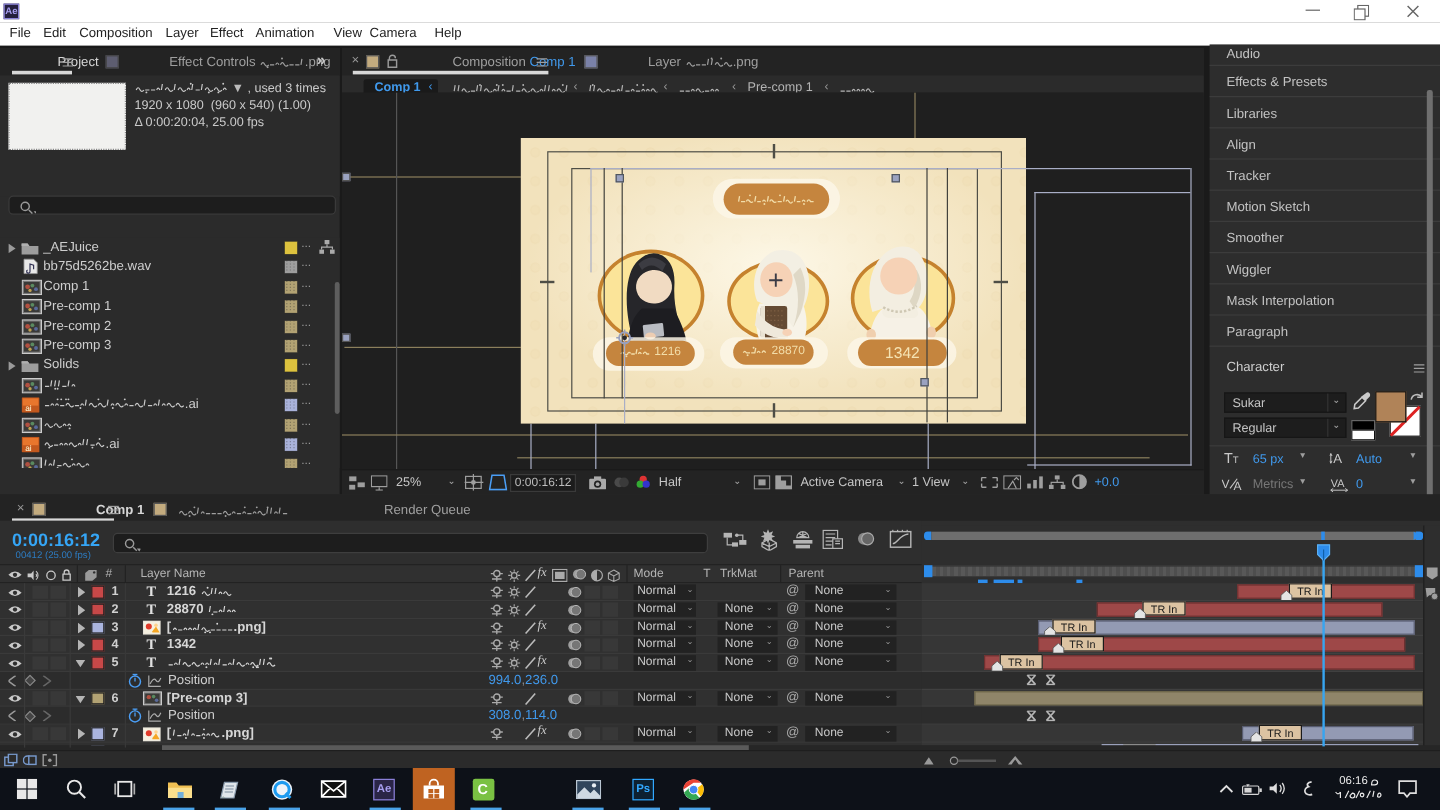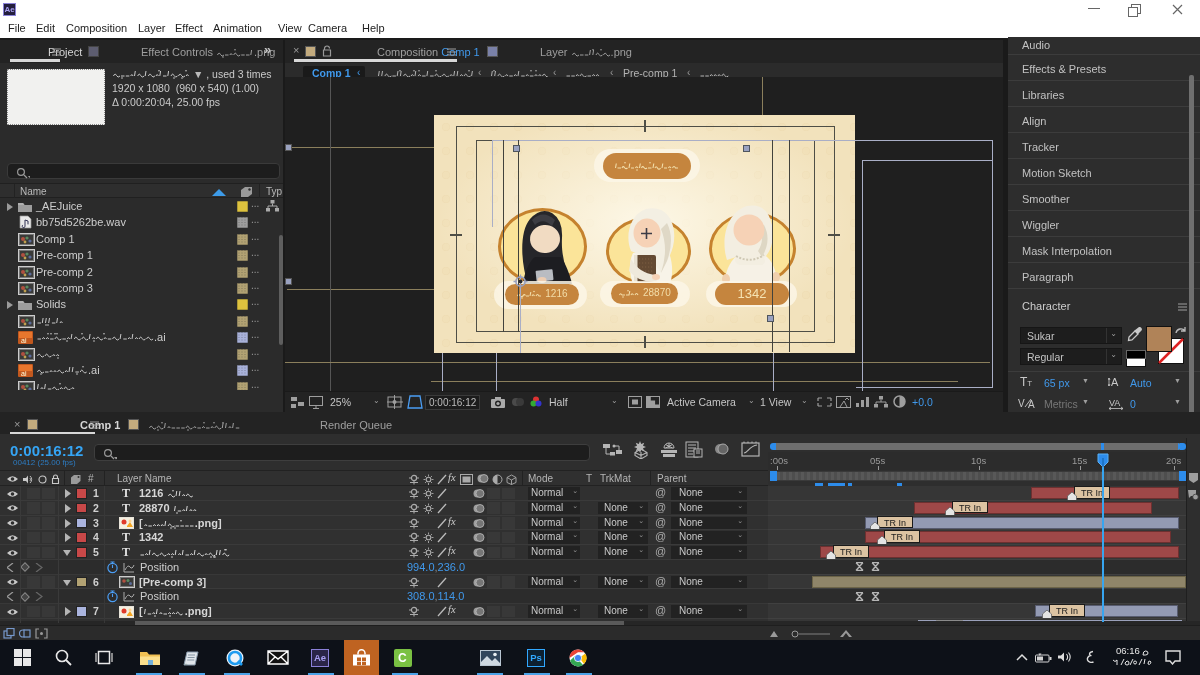--- a/index.html
+++ b/index.html
@@ -85,33 +85,20 @@
  </div>
 
  <div class="abs" style="left:7px;top:123px;width:273px;height:16px;background:#1d1d1d;border-radius:4px;border:1px solid #3a3a3a">
    <svg style="position:absolute;left:8px;top:3px" width="14" height="12">
         <circle cx="5" cy="5" r="3.4" fill="none" stroke="#999" stroke-width="1.2"></circle>
         <path d="M8 8 l3 3" stroke="#999" stroke-width="1.2"></path>
         <path d="M12 9 l3 0 -1.5 2z" fill="#999"></path>
       </svg>
  </div>
 
- <div class="abs" style="left:0;top:143px;width:283px;height:15px;background:#2e2e2e;border-top:1px solid #202020;border-bottom:1px solid #202020">
-   <div class="abs" style="left:14px;top:0;width:1px;height:15px;background:#222"></div>
-   <span class="abs" style="left:20px;top:2px;font-size:10px;color:#b9b9b9">Name</span>
-   <svg class="abs" style="left:212px;top:5px" width="14" height="7">
-        <path d="M0 7 L7 0 L14 7 Z" fill="#3d9be8"></path>
-      </svg>
-   <svg class="abs" style="left:240px;top:2px" width="13" height="12">
-        <path d="M1 4 L5 1 L12 1 L12 8 L8 11 L1 11 Z" fill="#9a9a9a"></path>
-        <circle cx="9.5" cy="3.5" r="1.2" fill="#2e2e2e"></circle>
-      </svg>
-   <div class="abs" style="left:259px;top:0;width:1px;height:15px;background:#222"></div>
-   <span class="abs" style="left:266px;top:2px;font-size:10px;color:#b9b9b9">Typ</span>
- </div>
 
  <div id="plist" class="abs" style="left:0;top:158px;width:283px;height:192px;background:#2b2b2b;overflow:hidden">
   <div class="abs" style="left:0;top:1px;width:283px;height:16px">
         <svg class="abs" style="left:7px;top:4px" width="7" height="8">
           <path d="M0 0 L6 4 L0 8 Z" fill="#9a9a9a"></path>
         </svg>
         <svg class="abs" style="left:17px;top:2px" width="16" height="12">
           <path d="M1 2 L6 2 L7.5 4 L15 4 L15 11 L1 11 Z" fill="#9d9d9d"></path>
           <path d="M1 2 L6 2 L7.5 4 L1 4 Z" fill="#b0b0b0"></path>
         </svg>
@@ -1177,32 +1164,20 @@
  <div class="abs" style="left:58px;top:74px;width:1px;height:137px;background:#3a3a3a;z-index:4"></div>
  <div class="abs" style="left:104px;top:74px;width:1px;height:137px;background:#383838;z-index:4"></div>
 
  <div class="abs" style="left:768px;top:26px;width:418px;height:32px;background:#2e2e2e"></div>
 
  <div class="abs" style="left:770px;top:31px;width:416px;height:7px;background:#1f1f1f;border-radius:3px"></div>
  <div class="abs" style="left:776px;top:31px;width:404px;height:7px;background:#6e6e6e"></div>
  <div class="abs" style="left:770px;top:31px;width:6px;height:7px;background:#2d8ceb;border-radius:3px 0 0 3px"></div>
  <div class="abs" style="left:1180px;top:31px;width:6px;height:7px;background:#2d8ceb;border-radius:0 3px 3px 0"></div>
 
- <div class="abs" style="left:768px;top:40px;width:418px;height:18px;background:#2c2c2c;color:#9a9a9a;font-size:9.5px">
-  <span class="abs" style="left:2px;top:3px">:00s</span>
-      <span class="abs" style="left:102px;top:3px">05s</span>
-  <span class="abs" style="left:203px;top:3px">10s</span>
-      <span class="abs" style="left:304px;top:3px">15s</span>
-  <span class="abs" style="left:398px;top:3px">20s</span>
-  <div class="abs" style="left:9px;top:14px;width:1px;height:4px;background:#9a9a9a"></div>
-  <div class="abs" style="left:110px;top:14px;width:1px;height:4px;background:#9a9a9a"></div>
-  <div class="abs" style="left:211px;top:14px;width:1px;height:4px;background:#9a9a9a"></div>
-  <div class="abs" style="left:312px;top:14px;width:1px;height:4px;background:#9a9a9a"></div>
-  <div class="abs" style="left:406px;top:14px;width:1px;height:4px;background:#9a9a9a"></div>
- </div>
 
  <div class="abs" style="left:770px;top:59px;width:416px;height:10px;background:repeating-linear-gradient(90deg,#585858 0 3px,#4e4e4e 3px 6px);border:1px solid #3a3a3a"></div>
  <div class="abs" style="left:770px;top:59px;width:7px;height:10px;background:#2d8ceb"></div>
  <div class="abs" style="left:1179px;top:59px;width:7px;height:10px;background:#2d8ceb"></div>
 
  <div class="abs" style="left:815px;top:71px;width:8px;height:2.5px;background:#2d8ceb"></div>
  <div class="abs" style="left:828px;top:71px;width:17px;height:2.5px;background:#2d8ceb"></div>
  <div class="abs" style="left:848px;top:71px;width:4px;height:2.5px;background:#2d8ceb"></div>
  <div class="abs" style="left:897px;top:71px;width:5px;height:2.5px;background:#2d8ceb"></div>
 

